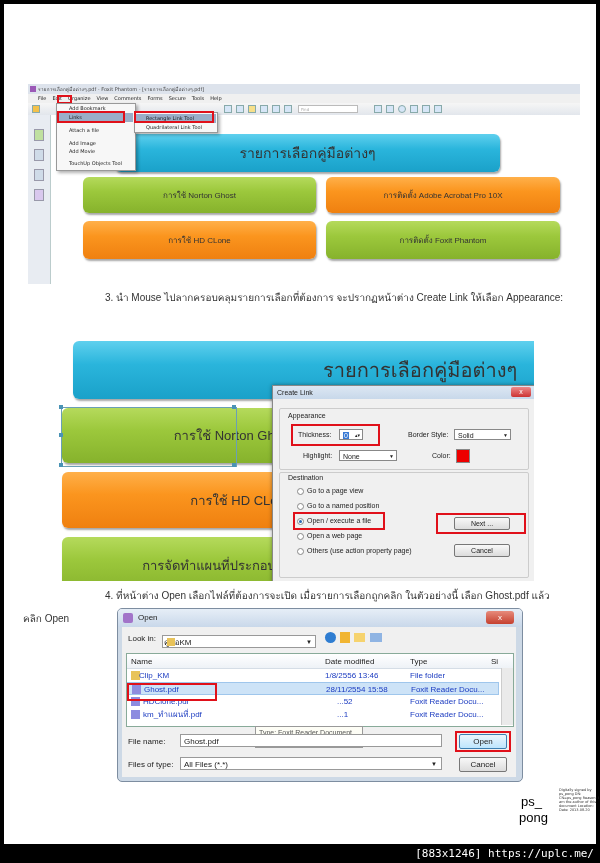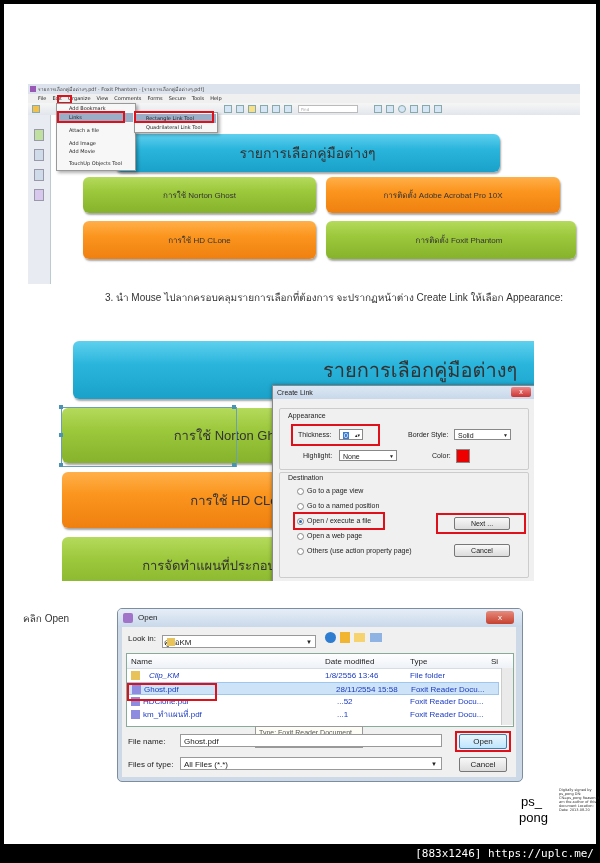--- a/index.html
+++ b/index.html
@@ -88,21 +88,21 @@
       <div class="side-icon" style="top:14px;background:#bfe0a0;"></div>
       <div class="side-icon" style="top:34px;"></div>
       <div class="side-icon" style="top:54px;"></div>
       <div class="side-icon" style="top:74px;background:#d9c8ee;"></div>
     </div>
     <div class="s1-doc">
       <div class="btn3d blue" style="left:64px;top:19px;width:385px;height:38px;font-size:14px;">รายการเลือกคู่มือต่างๆ</div>
       <div class="btn3d green" style="left:32px;top:62px;width:233px;height:36px;font-size:8px;">การใช้ Norton Ghost</div>
       <div class="btn3d orange" style="left:275px;top:62px;width:234px;height:36px;font-size:8px;">การติดตั้ง Adobe Acrobat Pro 10X</div>
       <div class="btn3d orange" style="left:32px;top:106px;width:233px;height:38px;font-size:8px;">การใช้ HD CLone</div>
-      <div class="btn3d green" style="left:275px;top:106px;width:234px;height:38px;font-size:8px;padding-left:16px;">การติดตั้ง Foxit Phantom</div>
+      <div class="btn3d green" style="left:275px;top:106px;width:234px;height:38px;font-size:8px;">การติดตั้ง Foxit Phantom</div>
     </div>
     <div class="editbox"></div>
     <div class="menu">
       <div class="mi" style="top:0;">Add Bookmark</div>
       <div class="mi hl" style="top:9px;">Links</div>
       <div class="mi" style="top:22px;">Attach a file</div>
       <div class="mi" style="top:35px;">Add Image</div>
       <div class="mi" style="top:43px;">Add Movie</div>
       <div class="mi" style="top:55px;">TouchUp Objects Tool</div>
     </div>
@@ -156,20 +156,21 @@
       <div class="lbl" style="left:34px;top:146px;">Open a web page</div>
       <div class="radio" style="left:24px;top:162px;"></div>
       <div class="lbl" style="left:34px;top:161px;">Others (use action property page)</div>
 
       <div class="wbtn" style="left:181px;top:131px;width:56px;height:13px;line-height:11px;">Next ...</div>
       <div class="redbox" style="left:163px;top:127px;width:90px;height:21px;"></div>
       <div class="wbtn" style="left:181px;top:158px;width:56px;height:13px;line-height:11px;">Cancel</div>
     </div>
   </div>
 
+  <div class="caption" style="left:101px;top:584px;">4. ที่หน้าต่าง Open เลือกไฟล์ที่ต้องการจะเปิด เมื่อรายการเลือกถูกคลิก ในตัวอย่างนี้ เลือก Ghost.pdf แล้ว</div>
   <div class="caption" style="left:19px;top:607px;">คลิก Open</div>
 
   <div class="shot3">
     <div class="od-title">Open</div>
     <div class="od-appicon"></div>
     <div class="od-close">x</div>
     <div class="od-body">
       <div class="lbl" style="left:6px;top:7px;">Look in:</div>
       <div class="inp" style="left:40px;top:8px;width:154px;padding-left:1px;">
         <span style="position:absolute;left:4px;top:2px;width:8px;height:8px;background:#e8c35a;"></span>
@@ -183,28 +184,28 @@
 
       <div class="list">
         <div style="position:absolute;left:0;top:0;width:100%;height:14px;background:linear-gradient(#fff,#eef2f7);border-bottom:1px solid #d5dde6;">
           <span class="lbl" style="left:4px;top:3px;">Name</span>
           <span class="lbl" style="left:198px;top:3px;">Date modified</span>
           <span class="lbl" style="left:283px;top:3px;">Type</span>
           <span class="lbl" style="left:364px;top:3px;">Si</span>
         </div>
         <div class="lrow" style="top:15px;">
           <span class="ficon" style="background:#e8c35a;"></span>
-          <span style="left:22px;font-style:italic;">Clip_KM</span>
+          <span style="left:12px;">Clip_KM</span>
           <span style="left:198px;">1/8/2556 13:46</span>
           <span style="left:283px;">File folder</span>
         </div>
         <div class="lrow" style="top:28px;background:#cde3f7;border:1px solid #9fc6ec;box-sizing:border-box;">
           <span class="ficon" style="background:#8d8ce0;"></span>
           <span style="left:16px;">Ghost.pdf</span>
-          <span style="left:208px;">28/11/2554 15:58</span>
+          <span style="left:198px;">28/11/2554 15:58</span>
           <span style="left:283px;">Foxit Reader Docu...</span>
         </div>
         <div class="lrow" style="top:41px;">
           <span class="ficon" style="background:#8d8ce0;"></span>
           <span style="left:16px;">HDClone.pdf</span>
           <span style="left:210px;">...52</span>
           <span style="left:283px;">Foxit Reader Docu...</span>
         </div>
         <div class="lrow" style="top:54px;">
           <span class="ficon" style="background:#8d8ce0;"></span>

